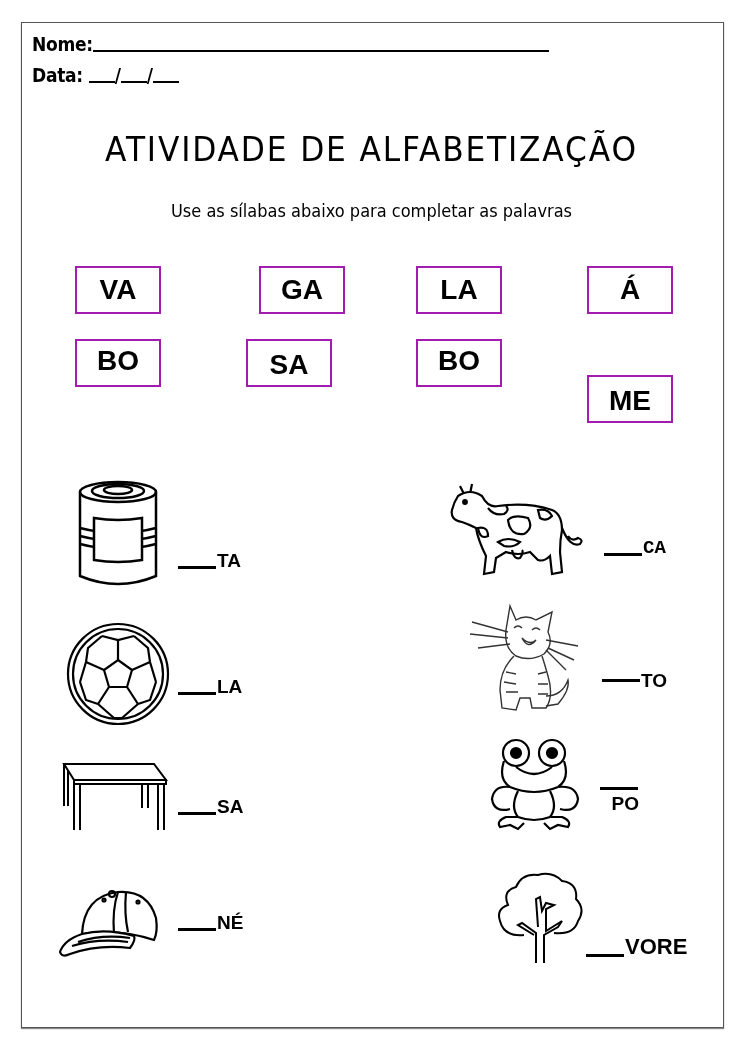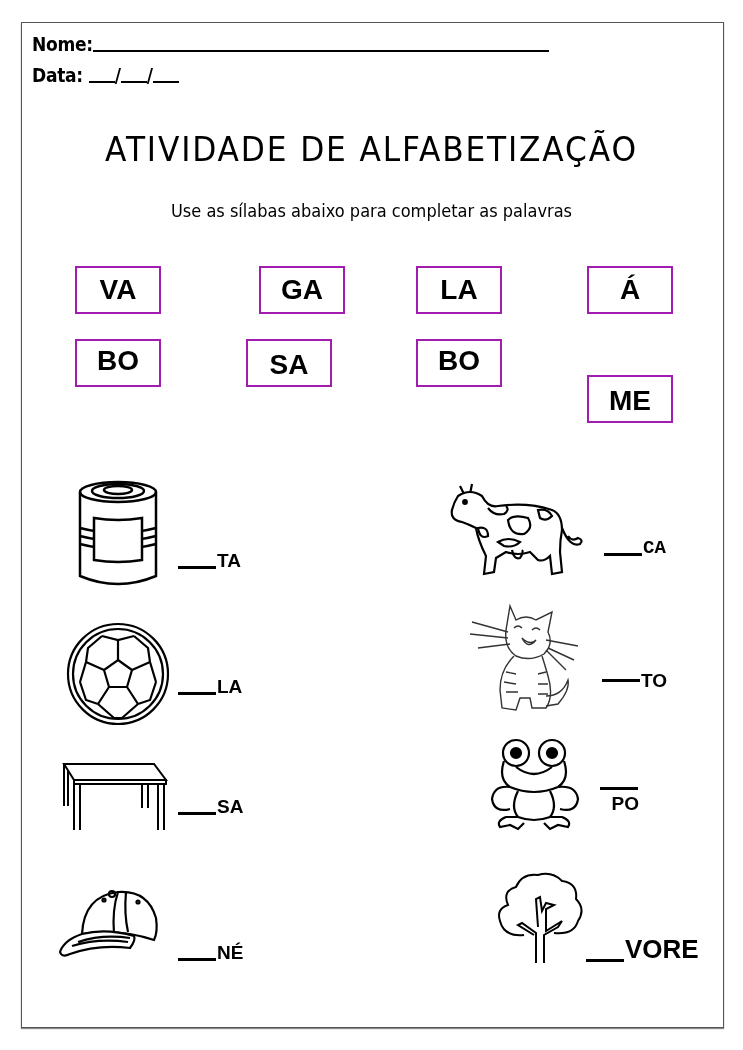--- a/index.html
+++ b/index.html
@@ -5,21 +5,21 @@
     html, body { margin: 0; padding: 0; background: #ffffff; }
     body { width: 743px; height: 1050px; position: relative; overflow: hidden; font-family: "DejaVu Sans", sans-serif; color: #000; }
     .page { position: absolute; left: 21px; top: 22px; width: 701px; height: 1004px; border: 1.5px solid #555; box-shadow: 0 1px 1px #888; background: #fff; }
     .abs { position: absolute; }
     .label { font-family: "DejaVu Sans Condensed", "DejaVu Sans", sans-serif; font-weight: bold; font-size: 19px; letter-spacing: -0.3px; }
     .title { left: 0; width: 743px; top: 129px; text-align: center; font-family: "DejaVu Sans", sans-serif; font-size: 34px; font-weight: normal; letter-spacing: 2px; transform: scaleX(0.92); transform-origin: center; }
     .subtitle { left: 0; width: 743px; top: 200px; text-align: center; font-family: "DejaVu Sans", sans-serif; font-size: 18px; transform: scaleX(0.9); transform-origin: center; }
     .syl { position: absolute; width: 86px; height: 48px; border: 2px solid #a21caf; box-sizing: border-box; display: flex; align-items: center; justify-content: center; font-family: "Liberation Sans", sans-serif; font-weight: bold; font-size: 28px; }
     .word { position: absolute; font-family: "Liberation Sans", sans-serif; font-weight: bold; font-size: 19px; white-space: nowrap; display: flex; align-items: flex-end; }
     .word .blank { display: inline-block; width: 38px; border-bottom: 3px solid #000; margin-right: 1px; height: 1px; margin-bottom: 3px; }
-    .word.small { font-size: 26px; text-align: center; }
+    .word.small { font-size: 22px; text-align: center; }
     .pic { position: absolute; }
     svg { display: block; }
     svg * { vector-effect: non-scaling-stroke; }
   </style>
 </head>
 <body>
 
 <div class="page"></div>
 
 <div class="abs label" style="left:32px; top:33px; display:flex; align-items:flex-end;">
@@ -99,21 +99,21 @@
   <svg width="112" height="72" viewBox="0 0 112 72" fill="none" stroke="#000" stroke-width="2.2">
     <path d="M24 46 Q26 8 60 4 Q90 2 98 30 Q100 44 96 52 Q60 40 24 46 Z" fill="#fff"></path>
     <path d="M60 4 Q54 22 56 46 M68 4 Q66 26 70 44"></path>
     <circle cx="54" cy="6" r="3"></circle>
     <circle cx="46" cy="12" r="1.5"></circle>
     <circle cx="80" cy="14" r="1.5"></circle>
     <path d="M24 46 Q6 52 2 64 Q4 70 12 66 Q40 56 72 60 Q78 52 76 48 Q48 40 24 46 Z" fill="#fff"></path>
     <path d="M14 58 Q40 50 70 54 M20 54 Q44 46 72 50"></path>
   </svg>
 </div>
-<div class="word" style="left:178px; top:942px;">
+<div class="word" style="left:178px; top:912px;">
   <span class="blank"></span>
   <span>NÉ</span>
 </div>
 
 <div class="pic" style="left:448px; top:480px;">
   <svg width="140" height="100" viewBox="0 0 140 100" fill="none" stroke="#000" stroke-width="2.2">
     <path d="M12 6 L16 14 M24 4 L22 14"></path>
     <path d="M10 16 Q22 8 34 16 Q40 28 50 26 Q80 22 104 30 Q114 34 114 50 Q112 60 112 72 L114 92 L104 94 L102 76 Q96 82 90 80 L82 72 Q70 76 58 72 L48 78 L46 92 L36 94 L38 76 Q30 60 28 48 Q20 44 14 42 Q2 40 4 30 Q6 22 10 16 Z" fill="#fff"></path>
     <path d="M114 48 Q122 68 132 64 Q136 60 130 58 Q124 62 120 56"></path>
     <circle cx="17" cy="22" r="1.8" fill="#000"></circle>

